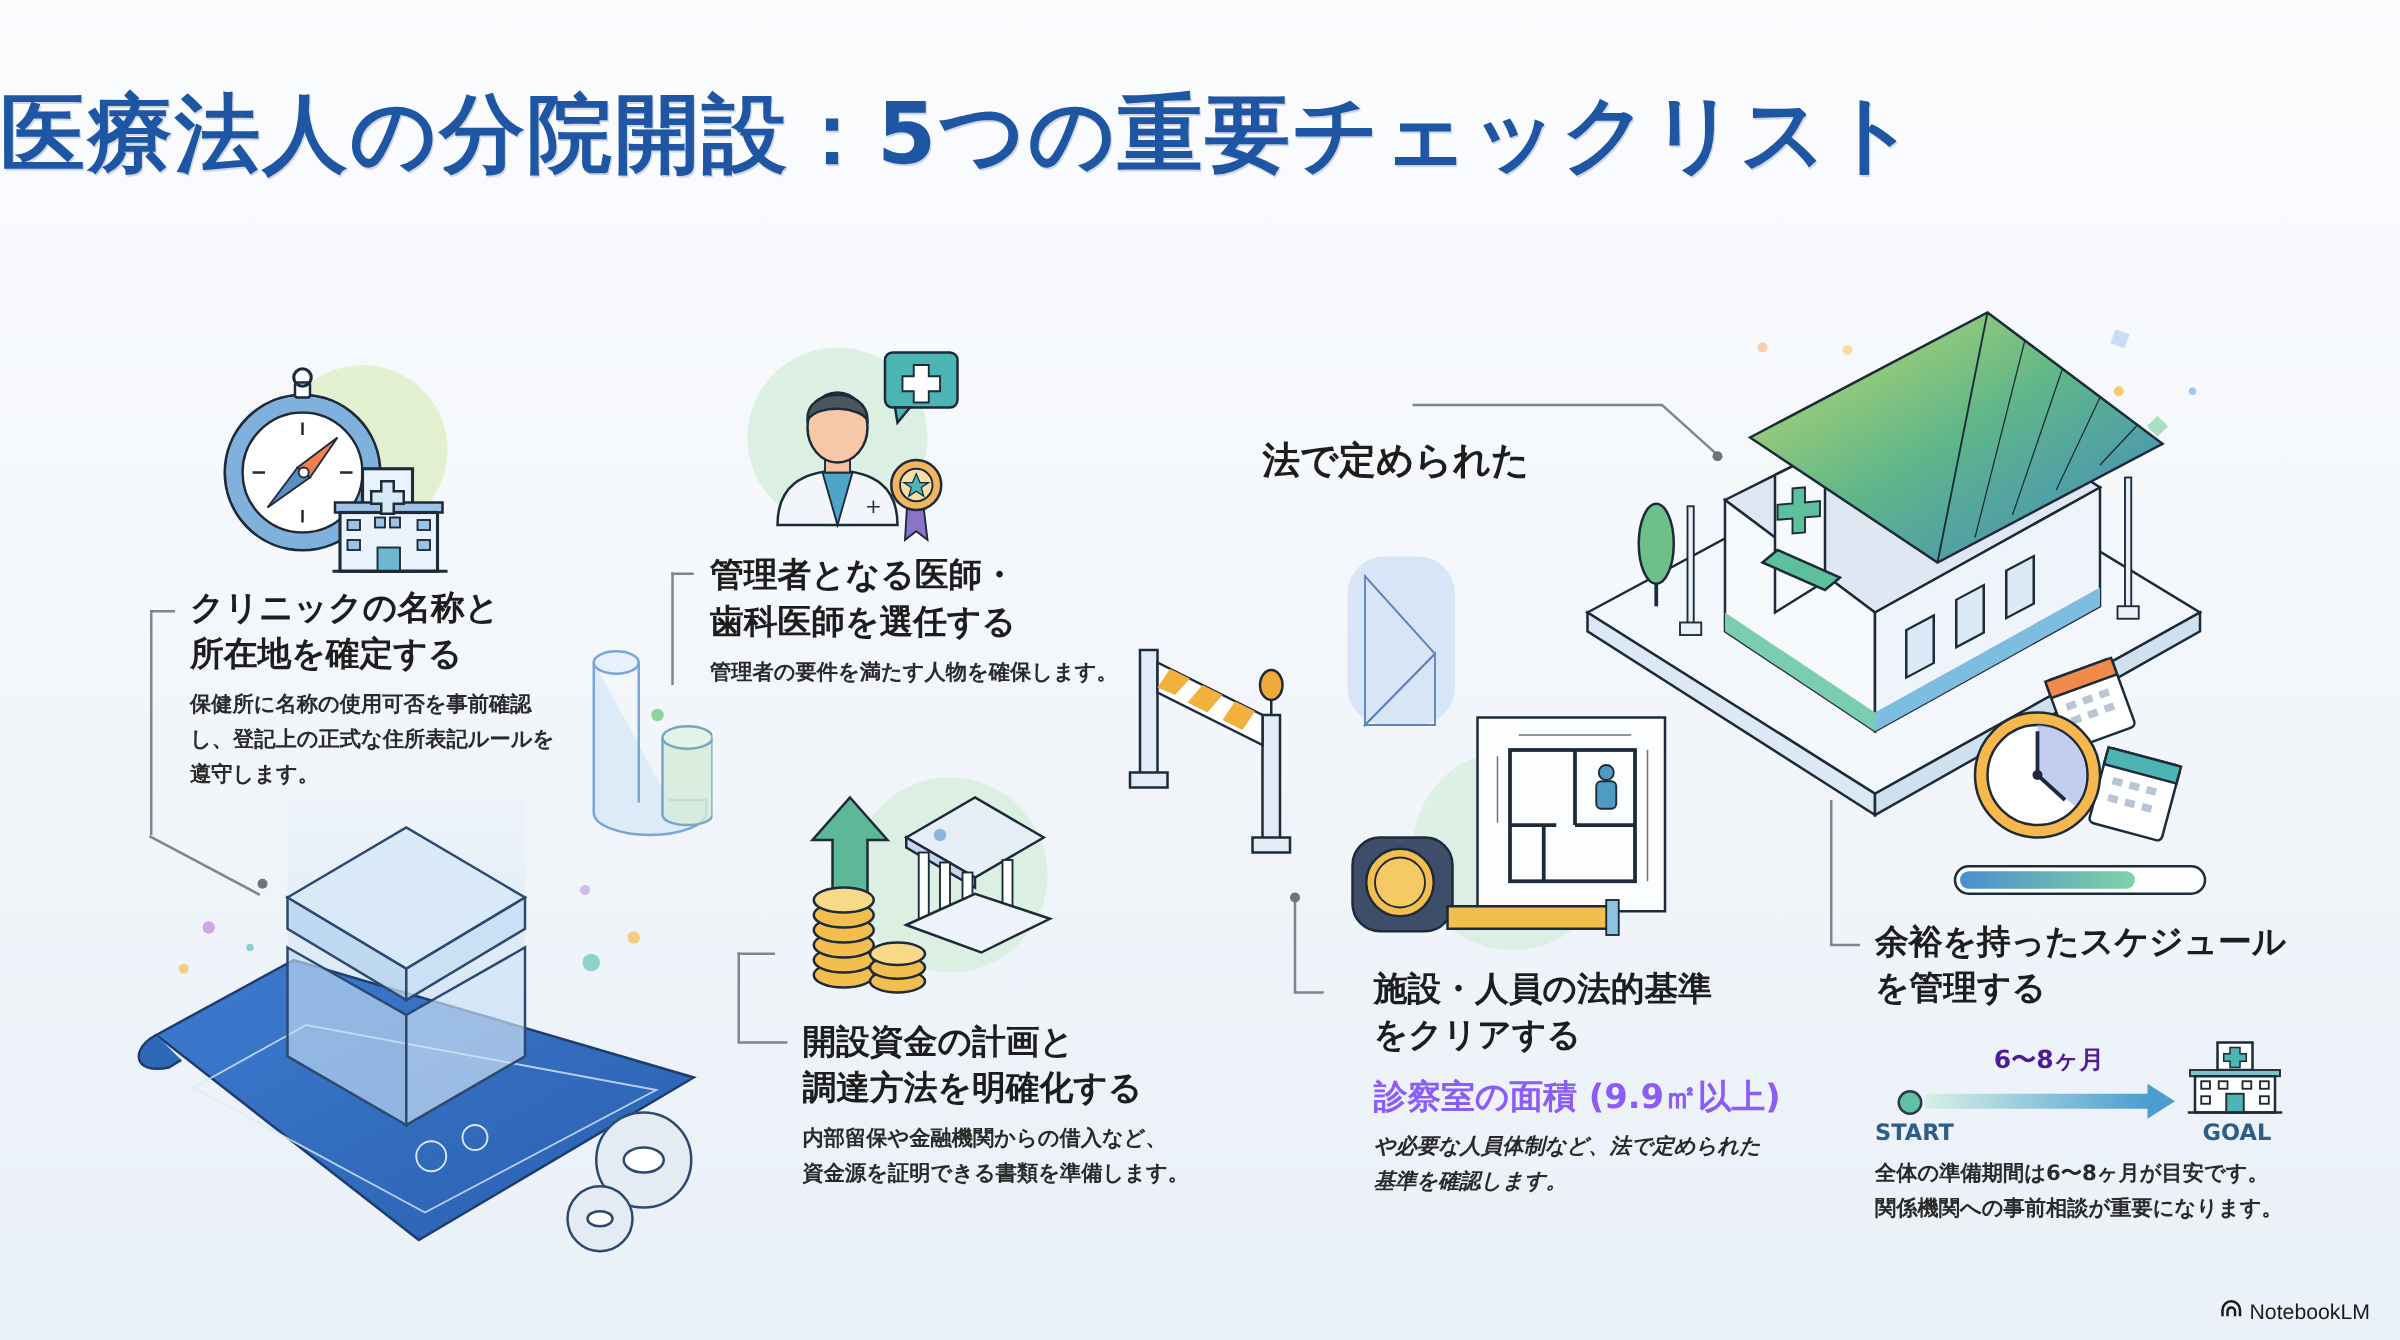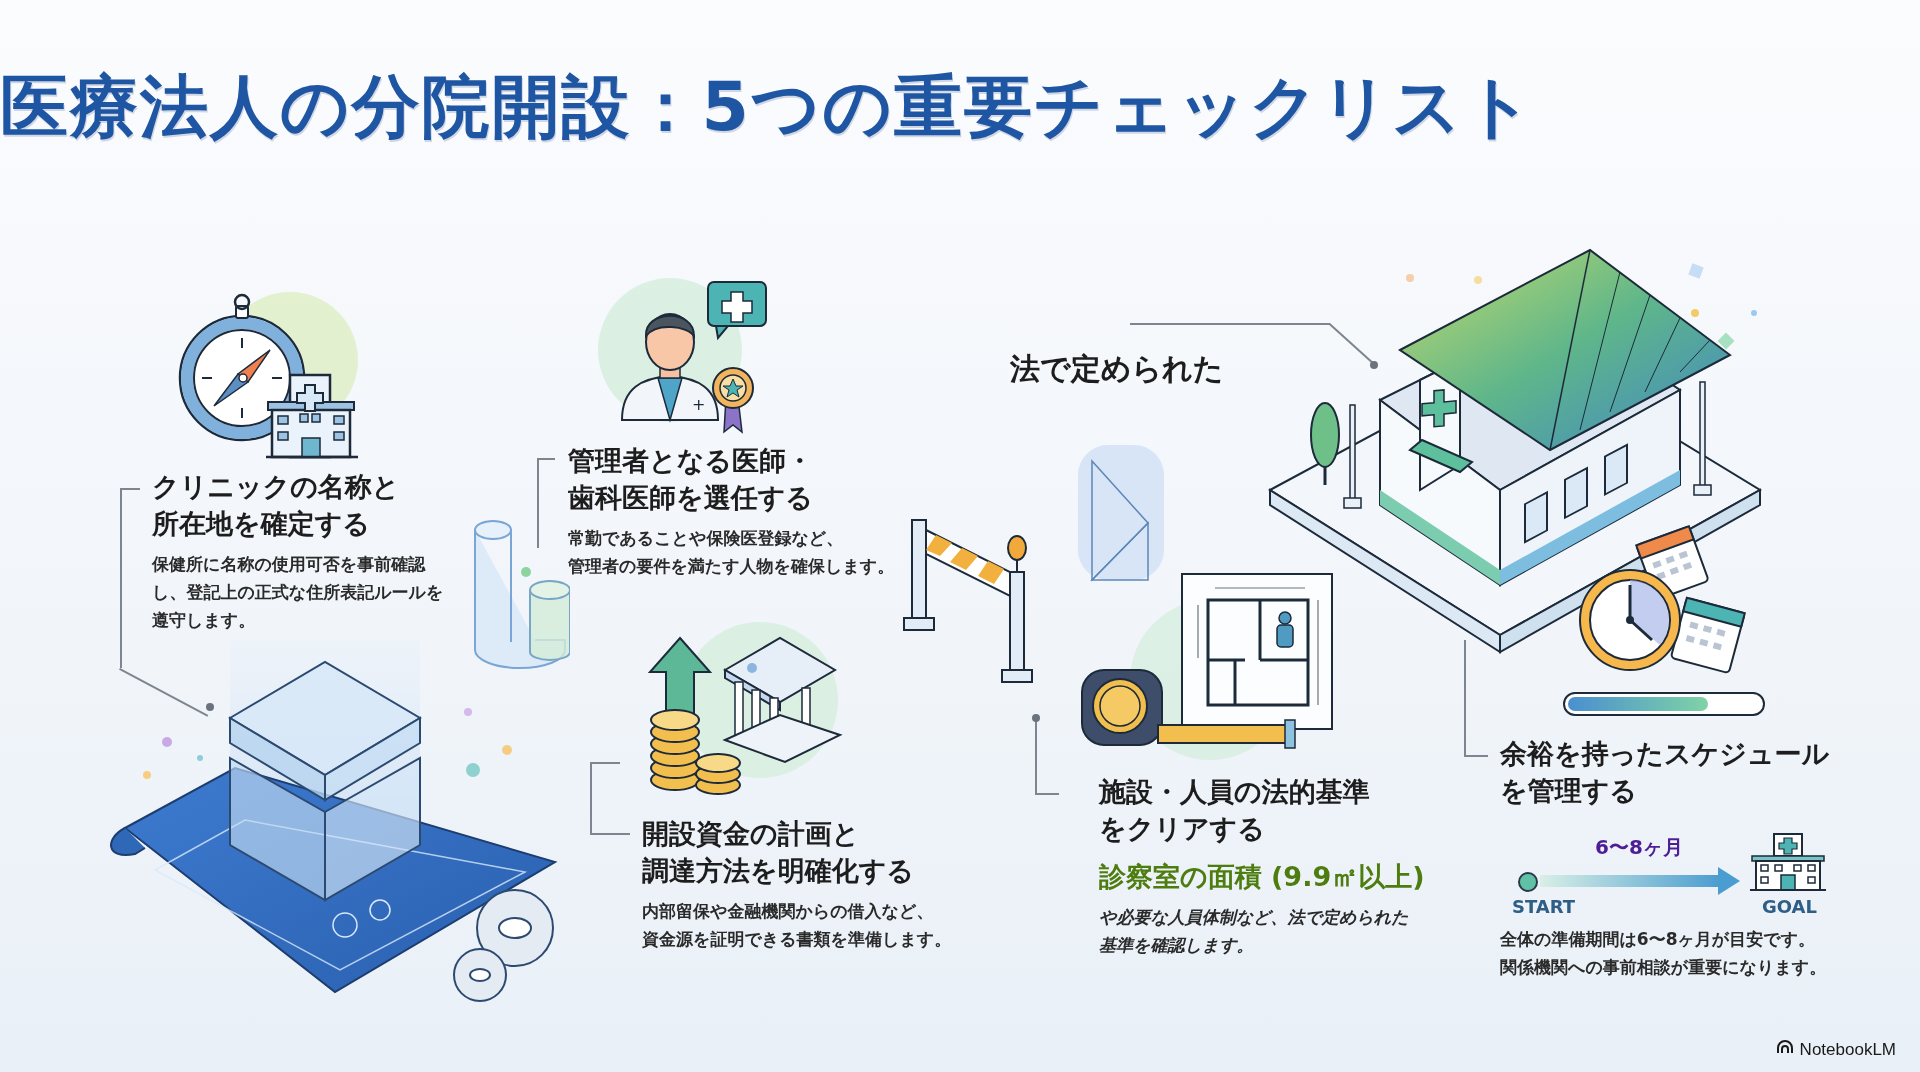--- a/index.html
+++ b/index.html
@@ -10,21 +10,21 @@
     color: #222;
   }
   .abs { position: absolute; }
   .title {
     left: 0; width: 1920px; top: 62px; text-align: left;
     font-size: 68px; font-weight: bold; color: #1f56a3; letter-spacing: 2px;
     text-shadow: 1px 2px 0 rgba(20,50,110,0.18);
   }
   .h { font-weight: bold; font-size: 27px; line-height: 37px; color: #1d1d1d; }
   .d { font-size: 17px; line-height: 28px; color: #2a2a2a; font-weight: bold; }
-  .hl { font-weight: bold; font-size: 27px; color: #4d7c0f; }
+  .hl { font-weight: bold; font-size: 27px; color: #8b5cf6; }
   .line { background: #7d8590; }
   .dot { width: 8px; height: 8px; border-radius: 50%; background: #6b737c; }
   .brand { right: 24px; bottom: 12px; font-size: 17px; color: #1a1a1a; display: flex; gap: 6px; font-family: "Liberation Sans", sans-serif; }
   .tl-label { font-size: 20px; font-weight: bold; color: #4c1d95; }
   .tl-end { font-size: 18px; font-weight: bold; color: #2e5e86; }
 </style>
 </head>
 <body>
 
 <div class="abs title">医療法人の分院開設：5つの重要チェックリスト</div>
@@ -148,21 +148,20 @@
 
 <div class="abs line" style="left:537px; top:458px; width:18px; height:2px;"></div>
 <div class="abs line" style="left:537px; top:458px; width:2px; height:90px;"></div>
 
 <div class="abs" style="left:568px; top:442px; width:380px;">
   <div class="h">
     <div>管理者となる医師・</div>
     <div>歯科医師を選任する</div>
   </div>
   <div class="d" style="margin-top:8px;">
-    <div>常勤であることや保険医登録など、</div>
     <div>管理者の要件を満たす人物を確保します。</div>
   </div>
 </div>
 
 <div class="abs" style="left:630px; top:620px;">
   <svg width="220" height="180" viewBox="0 0 220 180">
     <circle cx="130" cy="80" r="78" fill="#d6eedd" opacity="0.8"></circle>
     <polygon points="50,18 80,52 64,52 64,95 36,95 36,52 20,52" fill="#5cb896" stroke="#1c2a3a" stroke-width="2"></polygon>
     <g>
       <ellipse cx="45" cy="160" rx="24" ry="10" fill="#f2be4e" stroke="#1c2a3a" stroke-width="2"></ellipse>
@@ -374,21 +373,21 @@
     <rect x="6" y="31" width="64" height="29" fill="#fff" stroke="#1c2a3a" stroke-width="2"></rect>
     <rect x="11" y="35" width="7" height="6" fill="none" stroke="#1c2a3a" stroke-width="1.5"></rect>
     <rect x="25" y="35" width="7" height="6" fill="none" stroke="#1c2a3a" stroke-width="1.5"></rect>
     <rect x="44" y="35" width="7" height="6" fill="none" stroke="#1c2a3a" stroke-width="1.5"></rect>
     <rect x="58" y="35" width="7" height="6" fill="none" stroke="#1c2a3a" stroke-width="1.5"></rect>
     <rect x="11" y="47" width="7" height="6" fill="none" stroke="#1c2a3a" stroke-width="1.5"></rect>
     <rect x="58" y="47" width="7" height="6" fill="none" stroke="#1c2a3a" stroke-width="1.5"></rect>
     <rect x="31" y="45" width="14" height="15" fill="#4db4b4" stroke="#1c2a3a" stroke-width="1.5"></rect>
     <line x1="0" y1="60" x2="76" y2="60" stroke="#1c2a3a" stroke-width="2"></line>
   </svg>
-  <div class="abs tl-end" style="left:12px; top:66px;">START</div>
+  <div class="abs tl-end" style="left:0; top:66px;">START</div>
   <div class="abs tl-end" style="left:262px; top:66px;">GOAL</div>
 </div>
 
 <div class="abs d" style="left:1500px; top:925px; width:400px;">
   <div>全体の準備期間は6〜8ヶ月が目安です。</div>
   <div>関係機関への事前相談が重要になります。</div>
 </div>
 
 <div class="abs brand">
   <svg width="18" height="14" viewBox="0 0 18 14">

